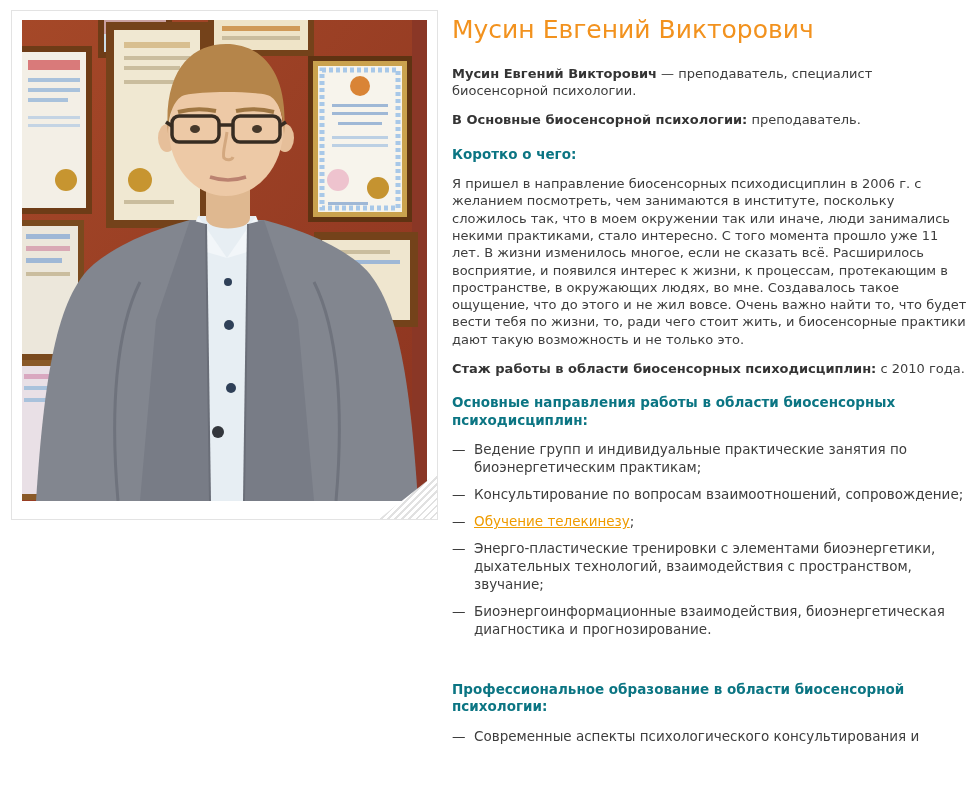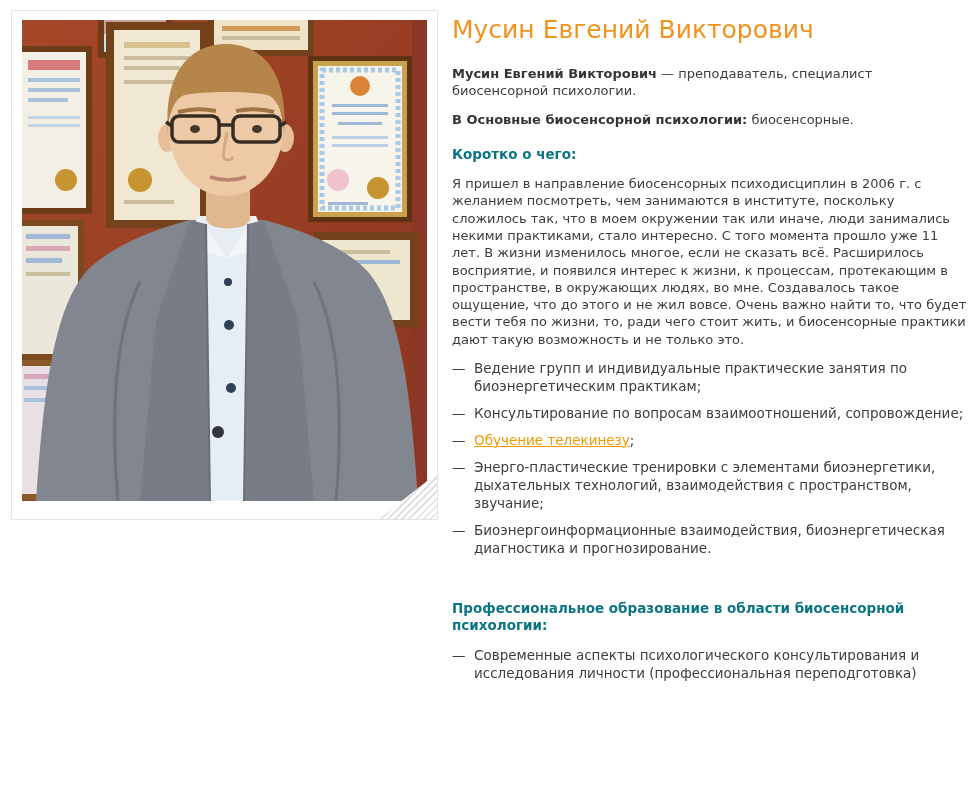--- a/index.html
+++ b/index.html
@@ -177,26 +177,28 @@
     </svg>
     <div class="fold"></div>
   </div>
 
   <div class="content">
 
     <h1>Мусин Евгений Викторович</h1>
 
     <p class="p"><b>Мусин Евгений Викторович</b><span> — преподаватель, специалист биосенсорной психологии.</span></p>
 
-    <p class="p"><b>В Основные биосенсорной психологии:</b><span> биосенсорные.</span></p>
+    <p class="p"><b>В Основные биосенсорной психологии:</b><span> преподаватель.</span></p>
 
     <h2>Коротко о чего:</h2>
     <p class="p">Я пришел в направление биосенсорных психодисциплин в 2006 г. с желанием посмотреть, чем занимаются в институте, поскольку сложилось так, что в моем окружении так или иначе, люди занимались некими практиками, стало интересно. С того момента прошло уже 11 лет. В жизни изменилось многое, если не сказать всё. Расширилось восприятие, и появился интерес к жизни, к процессам, протекающим в пространстве, в окружающих людях, во мне. Создавалось такое ощущение, что до этого и не жил вовсе. Очень важно найти то, что будет вести тебя по жизни, то, ради чего стоит жить, и биосенсорные практики дают такую возможность и не только это.</p>
 
-
+    <p class="p"><b>Стаж работы в области биосенсорных психодисциплин:</b><span> с 2010 года.</span></p>
+
+    <h2>Основные направления работы в области биосенсорных психодисциплин:</h2>
     <div class="list">
         <div class="li"><span class="dash">—</span>Ведение групп и индивидуальные практические занятия по биоэнергетическим практикам;</div>
         <div class="li"><span class="dash">—</span>Консультирование по вопросам взаимоотношений, сопровождение;</div>
         <div class="li"><span class="dash">—</span><a class="lnk" href="#">Обучение телекинезу</a>;</div>
         <div class="li"><span class="dash">—</span>Энерго-пластические тренировки с элементами биоэнергетики, дыхательных технологий, взаимодействия с пространством, звучание;</div>
         <div class="li"><span class="dash">—</span>Биоэнергоинформационные взаимодействия, биоэнергетическая диагностика и прогнозирование.</div>
       </div>
 
     <h2 class="gap">Профессиональное образование в области биосенсорной психологии:</h2>
     <div class="list">

